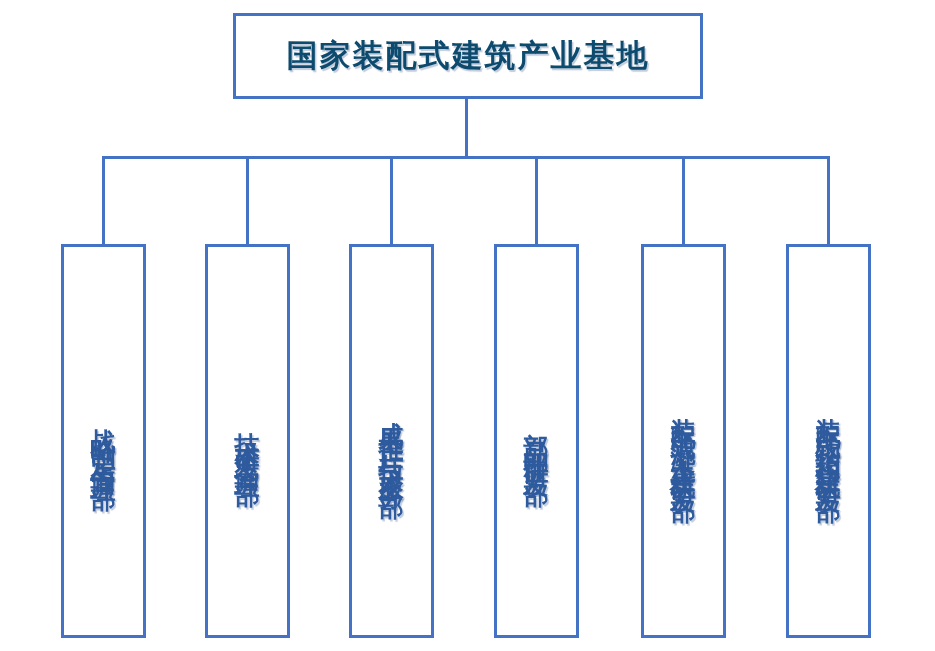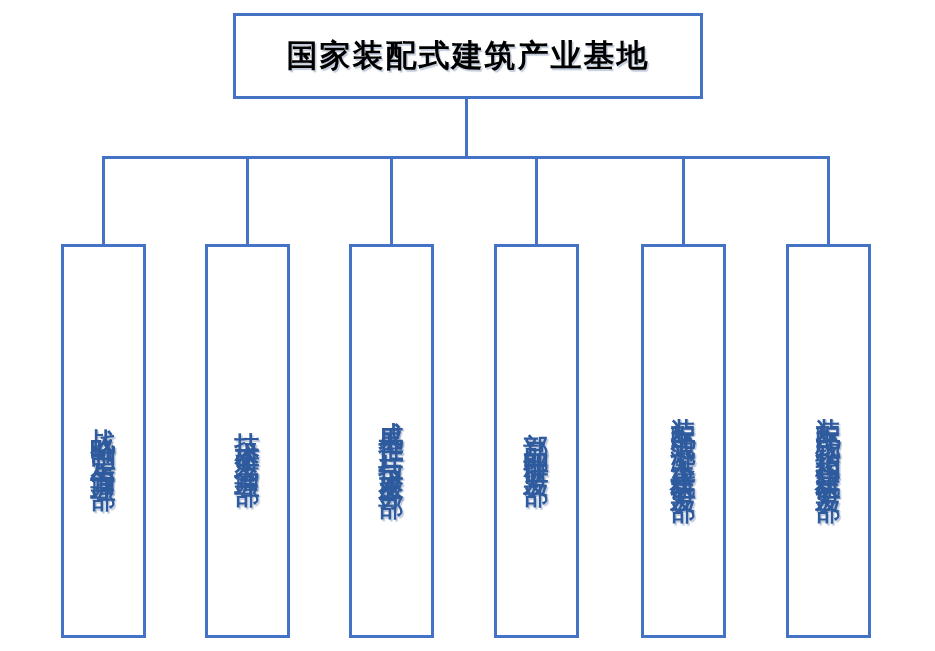--- a/index.html
+++ b/index.html
@@ -26,21 +26,21 @@
   }
   .root-box {
     left: 233px;
     top: 13px;
     width: 470px;
     height: 86px;
   }
   .root-label {
     font-size: 31px;
     font-weight: bold;
-    color: #000000;
+    color: #0c4a6e;
     letter-spacing: 2px;
     text-shadow: 1.5px 1.5px 1px rgba(120, 140, 175, 0.45);
     white-space: nowrap;
   }
   .dept-box {
     top: 244px;
     width: 85px;
     height: 394px;
   }
   .dept-label {

